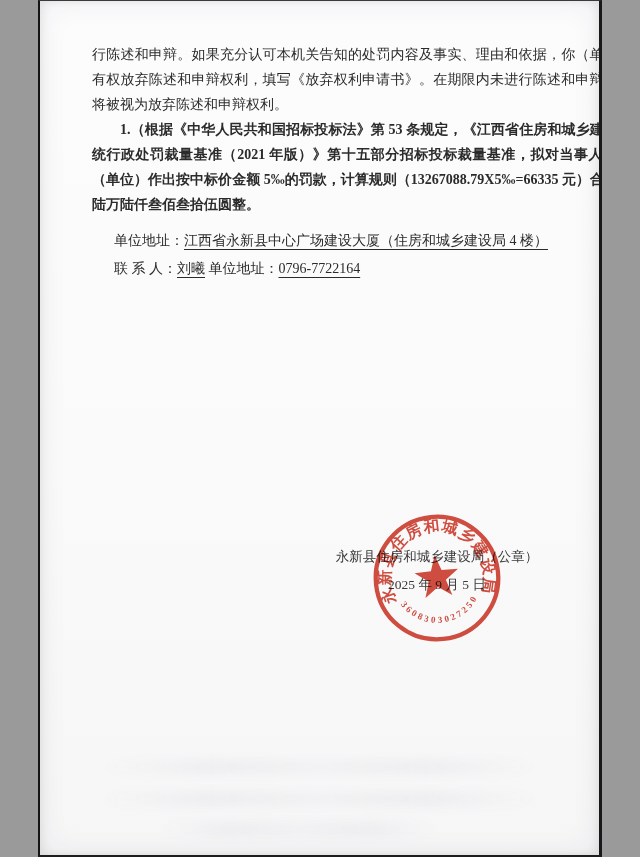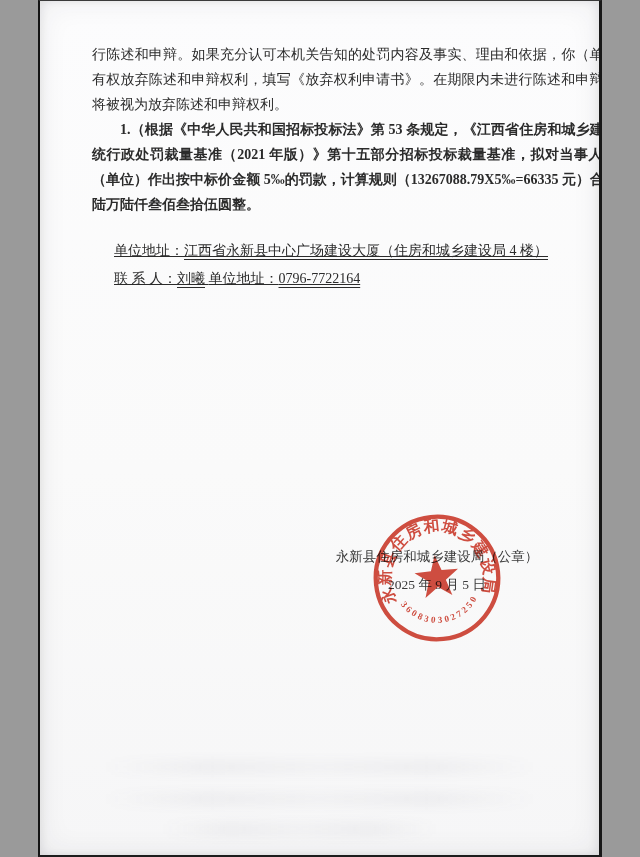--- a/index.html
+++ b/index.html
@@ -26,21 +26,21 @@
   .body-text p{margin:0;}
   .para-item{
     font-weight:bold;
     text-decoration-thickness:1.2px;
     text-underline-offset:5px;
     text-indent:28px;
   }
   .para-item-1{margin-top:17px;}
   .para-item-2{margin-top:7px;}
   .para-hearing{margin-top:2px;text-indent:28px;}
-  .contact-block{margin:20px 0 0 22px;line-height:28px;text-decoration:underline;}
+  .contact-block{margin:10px 0 0 22px;line-height:28px;}
   .contact-block p{margin:0;}
   .uval{
     text-decoration:underline;
     text-decoration-thickness:1.1px;
     text-underline-offset:4px;
   }
   .signature-block{
     position:absolute;left:252px;top:542px;width:290px;
     text-align:center;font-size:13.5px;line-height:28px;color:#3a3a3a;
   }

